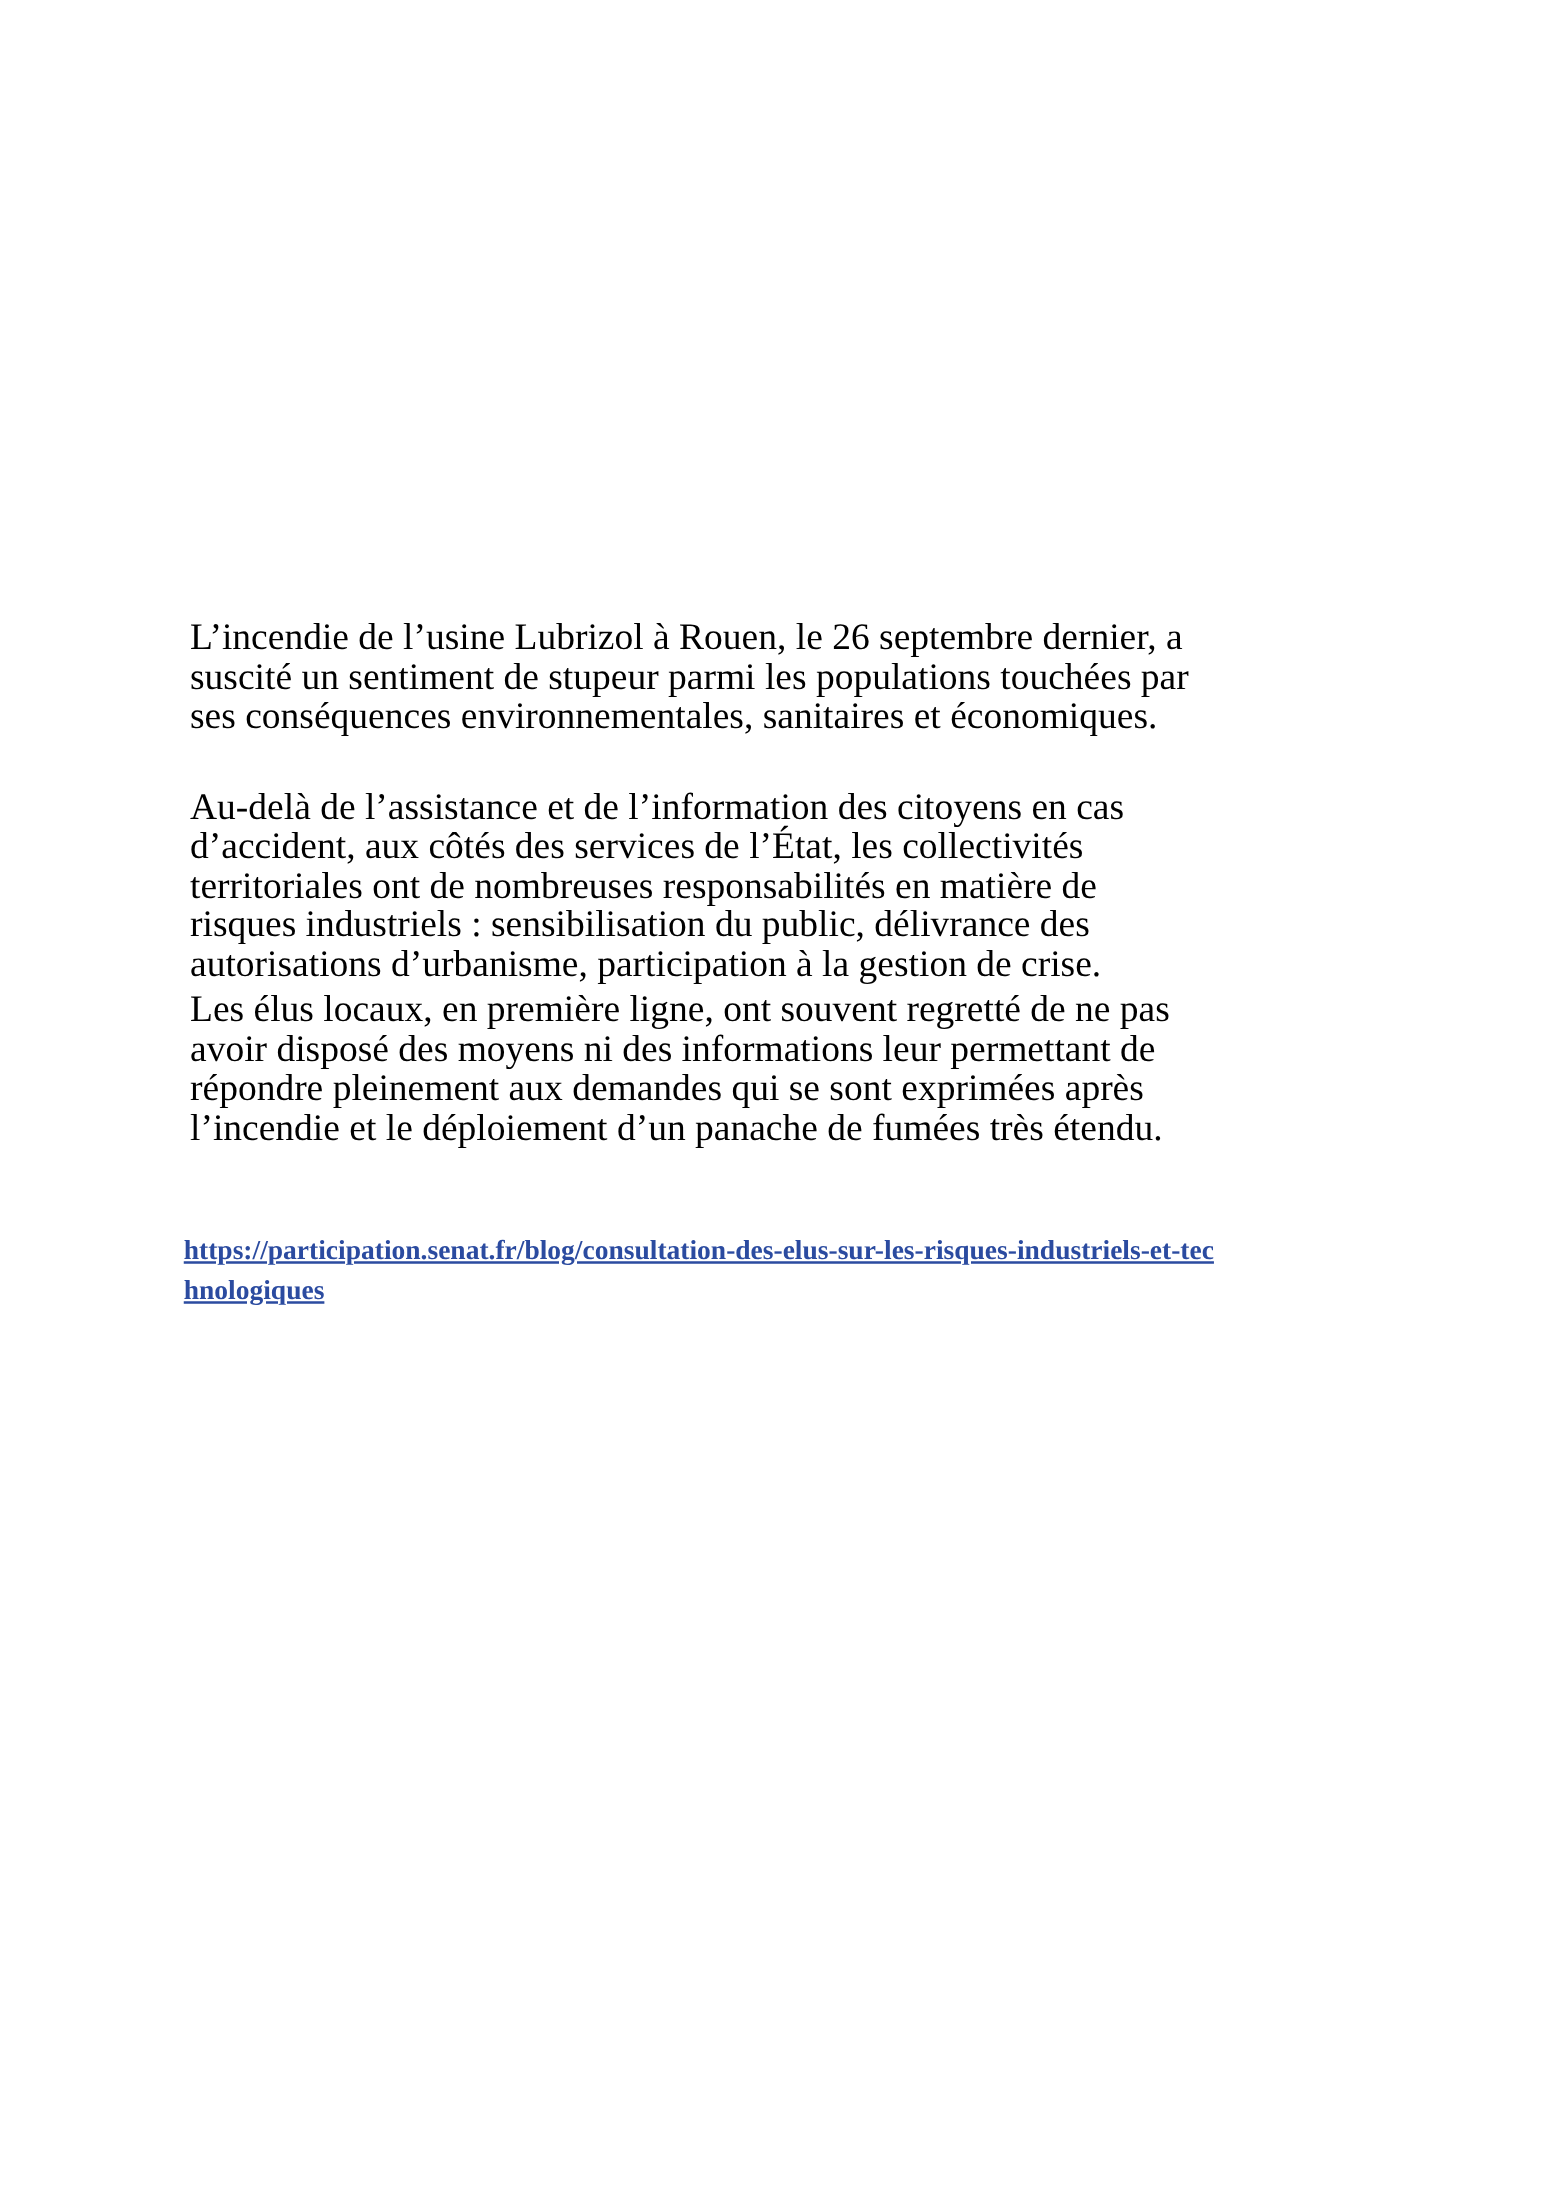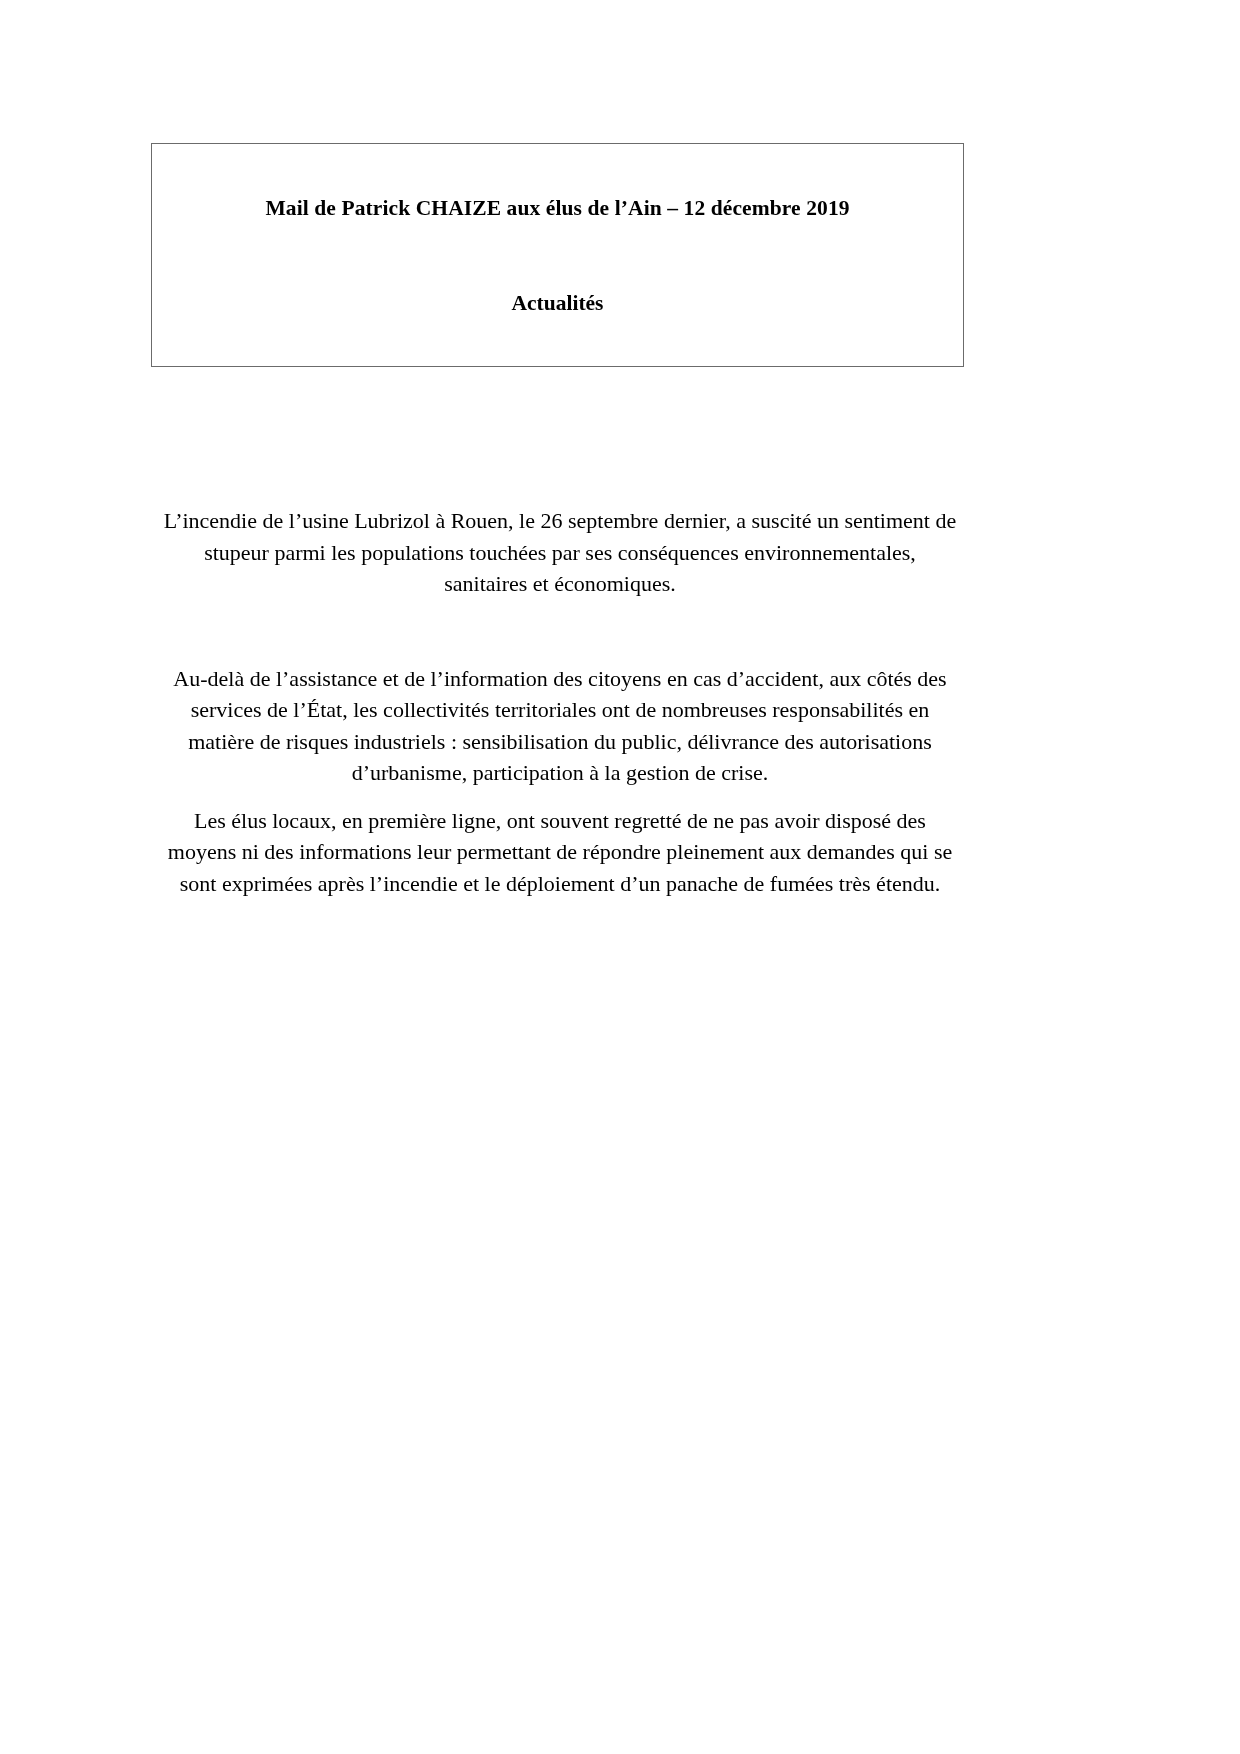--- a/index.html
+++ b/index.html
@@ -54,24 +54,24 @@
   }
 
   
   .body-area {
     position: absolute;
     left: 147px;
     top: 489px;
     width: 826px;
   }
   .para {
-    font-size: 22px;
+    font-size: 30px;
     line-height: 31.5px;
-    text-align: center;
-    margin: 16px;
+    text-align: left;
+    margin: 5px;
   }
   .gap {
     height: 31px;
   }
   .gap-sm {
     height: 30px;
   }
   .bold {
     font-weight: bold;
   }
@@ -86,39 +86,38 @@
   .link-block {
     font-size: 22px;
     line-height: 31.5px;
   }
 </style>
 </head>
 <body>
 
 <div class="page">
 
-  <div class="header-box">
-    <div class="header-title">Mail de Patrick CHAIZE aux élus de l’Ain – 12 décembre 2019</div>
-    <div class="header-subtitle">Actualités</div>
-  </div>
 
   <div class="body-area">
 
     <p class="para">L’incendie de l’usine Lubrizol à Rouen, le 26 septembre dernier, a suscité un sentiment de stupeur parmi les populations touchées par ses conséquences environnementales, sanitaires et économiques.</p>
 
     <div class="gap"></div>
 
     <p class="para">Au-delà de l’assistance et de l’information des citoyens en cas d’accident, aux côtés des services de l’État, les collectivités territoriales ont de nombreuses responsabilités en matière de risques industriels : sensibilisation du public, délivrance des autorisations d’urbanisme, participation à la gestion de crise.</p>
 
     <p class="para">Les élus locaux, en première ligne, ont souvent regretté de ne pas avoir disposé des moyens ni des informations leur permettant de répondre pleinement aux demandes qui se sont exprimées après l’incendie et le déploiement d’un panache de fumées très étendu.</p>
 
     <div class="gap"></div>
 
 
 
     <div class="gap-sm"></div>
 
+    <div class="link-block">
+      <a class="link" href="#">https://participation.senat.fr/blog/consultation-des-elus-sur-les-risques-industriels-et-technologiques</a>
+    </div>
 
     <div class="gap-sm"></div>
 
 
   </div>
 </div>
 
 </body></html>

